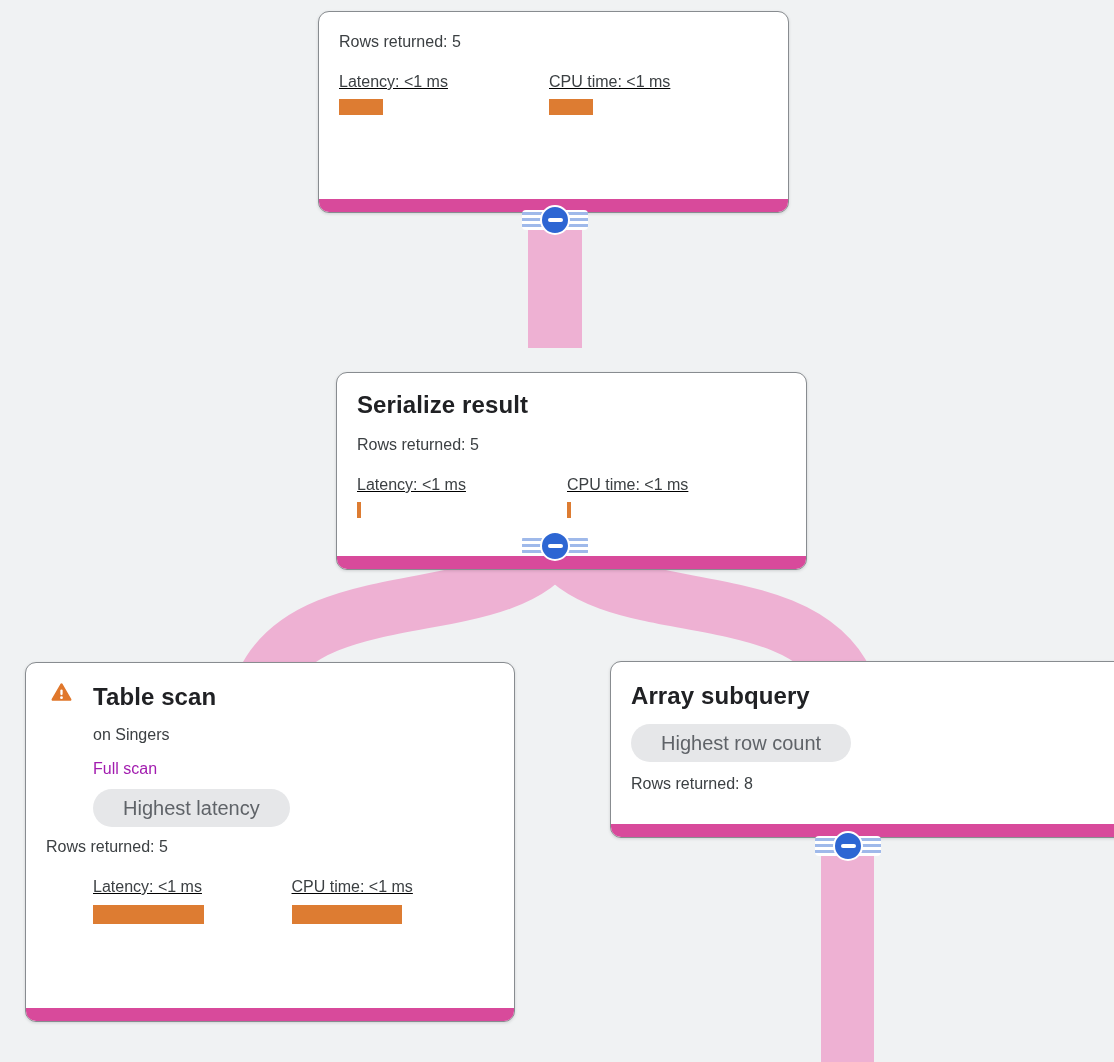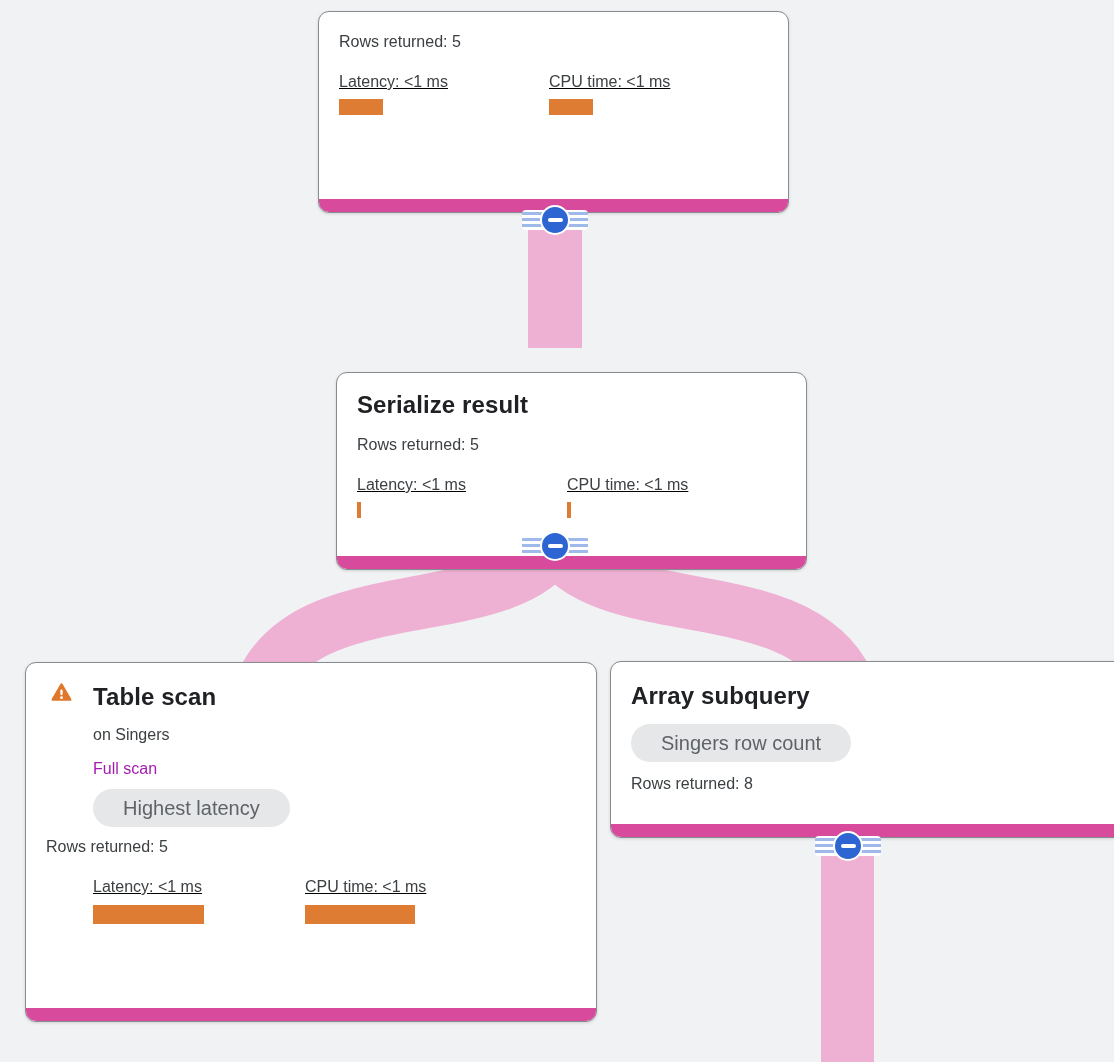--- a/index.html
+++ b/index.html
@@ -132,21 +132,21 @@
         </div>
         <div class="metric">
           <p class="txt">CPU time: &lt;1 ms</p>
           <div class="bar" style="width: 4px;"></div>
         </div>
       </div>
     </div>
     <div class="accent-bar"></div>
   </div>
 
-  <div class="card" style="left:25px;top:662px;width:572px;height:360px;">
+  <div class="card" style="left:25px;top:662px;width:490px;height:360px;">
     <svg class="n3-icon" viewBox="0 0 24 24">
       <path d="M11.08 3.6 L2.6 18.3 a1.07 1.07 0 0 0 .93 1.6 h16.94 a1.07 1.07 0 0 0 .93 -1.6 L12.92 3.6 a1.07 1.07 0 0 0 -1.84 0 Z" style="fill:var(--warning_orange,#e0772b)"></path>
       <rect x="10.9" y="9" width="2.2" height="5.6" rx="1.1" fill="#ffffff"></rect>
       <circle cx="12" cy="17" r="1.35" fill="#ffffff"></circle>
     </svg>
     <div class="pad">
       <h2 class="card-title n3-title">Table scan</h2>
       <p class="txt indent n3-sub">on Singers</p>
       <p class="txt muted indent n3-scan">Full scan</p>
       <div class="badge-row indent">
@@ -164,21 +164,21 @@
         </div>
       </div>
     </div>
     <div class="accent-bar"></div>
   </div>
 
   <div class="card" style="left:610px;top:661px;width:558px;height:177px;">
     <div class="pad" style="padding-top:20px;">
       <h2 class="card-title n4-title">Array subquery</h2>
       <div class="n4-badge-row">
-        <span class="badge">Singers row count</span>
+        <span class="badge">Highest row count</span>
       </div>
       <p class="txt">Rows returned: 8</p>
     </div>
     <div class="accent-bar"></div>
   </div>
 
   <div class="collapse" style="left:522px;top:210px;">
     <div class="collapse-circle">
       <div class="minus"></div>
     </div>

